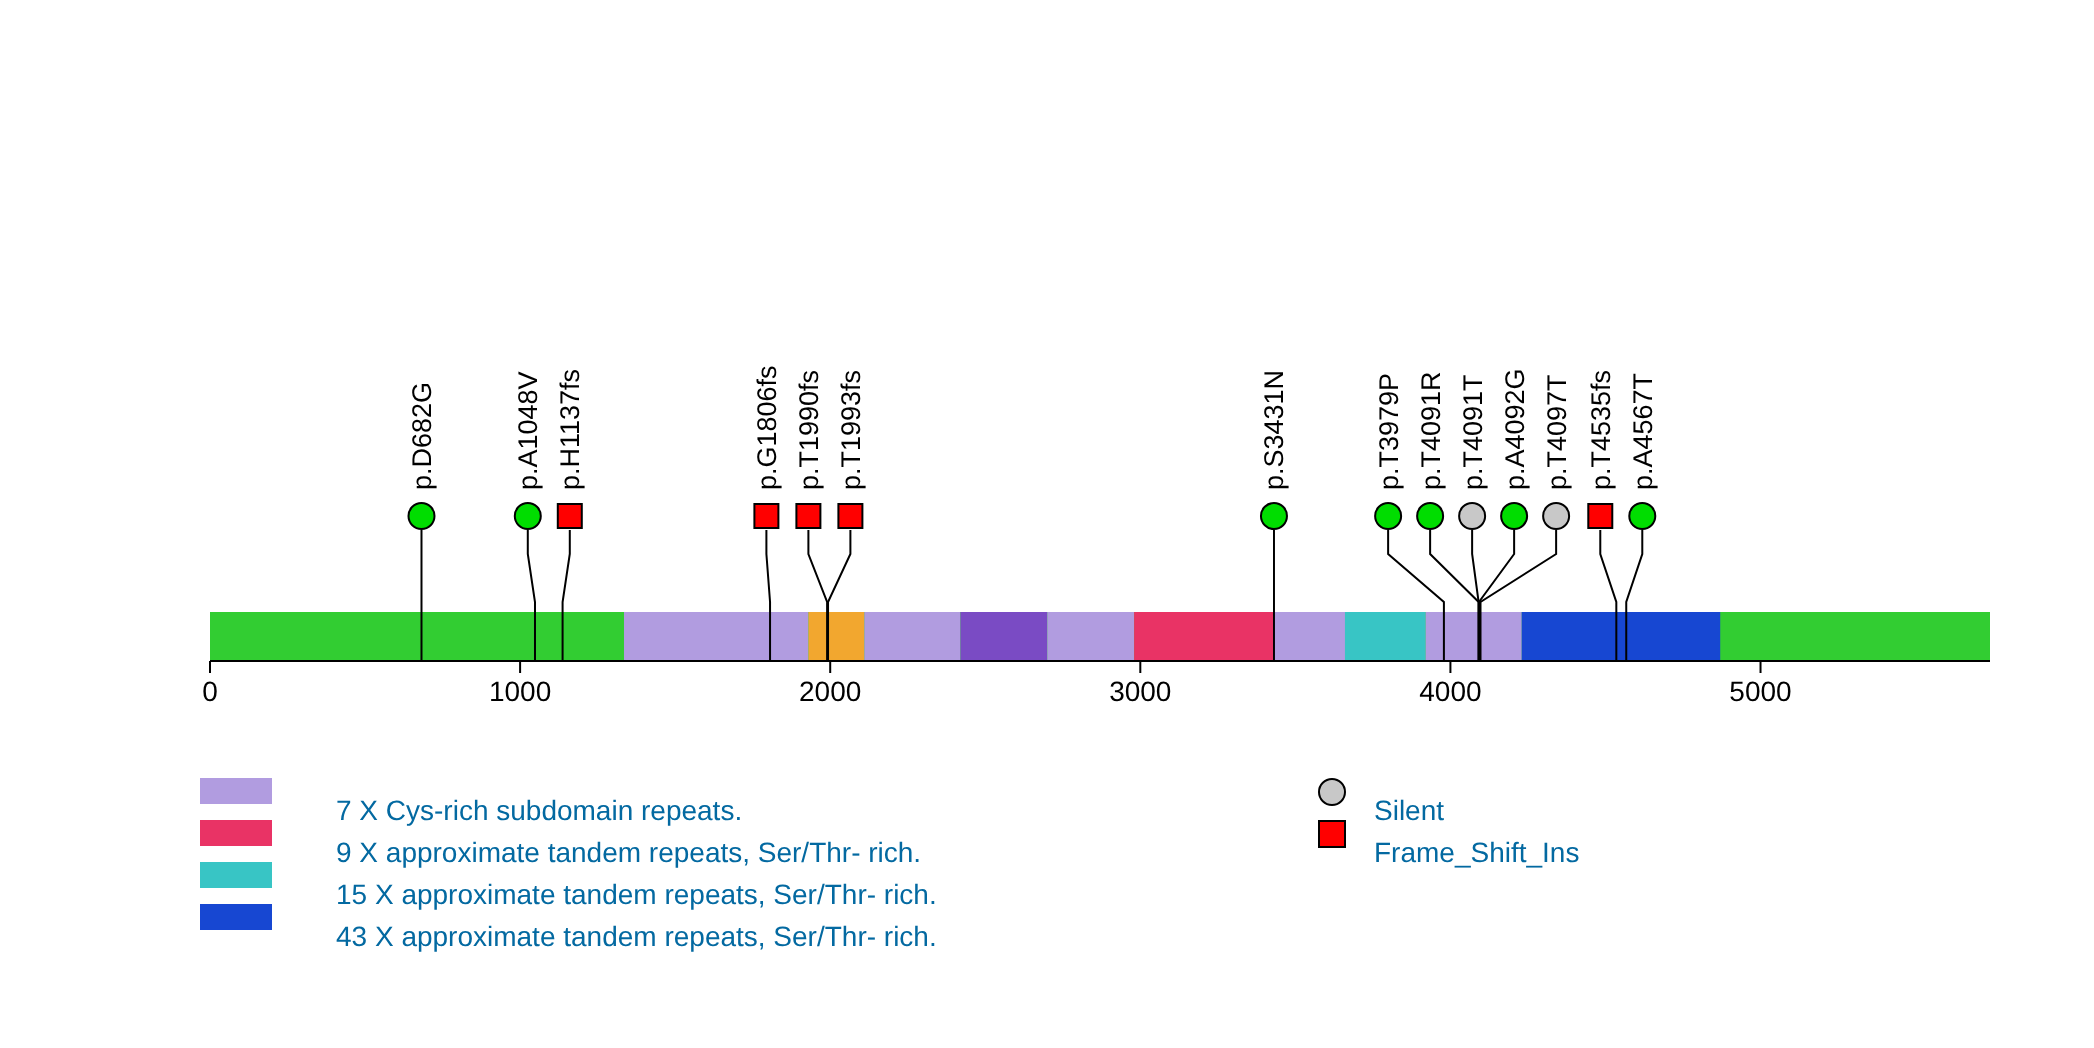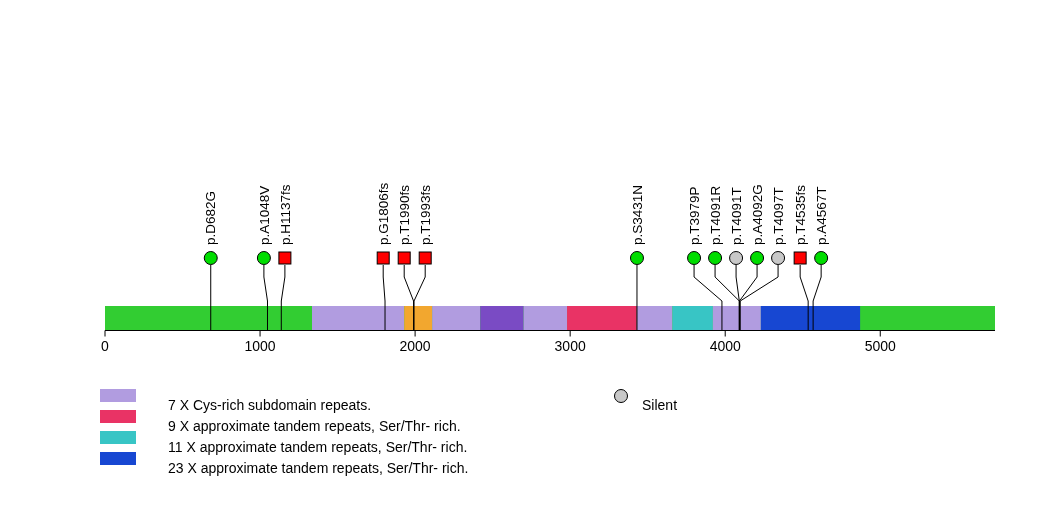--- a/index.html
+++ b/index.html
@@ -4,26 +4,26 @@
 <style>
   html,body { margin:0; padding:0; background:#ffffff; }
   #canvas {
     position:relative; width:1047px; height:524px; background:#ffffff;
     font-family:"Liberation Sans", sans-serif; overflow:hidden;
   }
   #plot { position:absolute; left:0; top:0; }
   svg text { font-family:"Liberation Sans", sans-serif; fill:#000; }
   .legend { position:absolute; }
   #legend-domains { left:100px; top:385px; }
-  #legend-mutations { left:614px; top:385px; }
+  #legend-mutations { left:659px; top:385px; }
   .lrow { display:flex; align-items:center; height:21px; }
   .swatch { display:inline-block; width:36px; height:13px; margin-right:32px; flex:0 0 auto; }
   .mkey { display:inline-block; width:12px; height:12px; margin-right:14px; border:1px solid #000; flex:0 0 auto; }
   .mkey.circle { border-radius:50%; }
-  .llabel { font-size:14px; color:#000000; white-space:nowrap;margin-top:18px; }
+  .llabel { font-size:14px; color:#0369a1; white-space:nowrap;margin-top:18px; }
 </style>
 </head>
 <body>
 
 <div id="canvas">
   <svg id="plot" width="1047" height="524">
       <rect x="105" y="306" width="890" height="24" fill="#32cd32"></rect>
       <rect x="311.9947735191638" y="306" width="92.25609756097555" height="24" fill="#b19ce0"></rect>
       <rect x="404.25087108013935" y="306" width="27.909407665505228" height="24" fill="#f2a72f"></rect>
       <rect x="432.1602787456446" y="306" width="48.066202090592355" height="24" fill="#b19ce0"></rect>
@@ -94,26 +94,30 @@
       <div class="lrow">
         <span class="swatch" style="background: rgb(177, 156, 224);"></span>
         <span class="llabel">7 X Cys-rich subdomain repeats.</span>
       </div>
       <div class="lrow">
         <span class="swatch" style="background: rgb(233, 51, 101);"></span>
         <span class="llabel">9 X approximate tandem repeats, Ser/Thr- rich.</span>
       </div>
       <div class="lrow">
         <span class="swatch" style="background: rgb(56, 197, 197);"></span>
-        <span class="llabel">11 X approximate tandem repeats, Ser/Thr- rich.</span>
+        <span class="llabel">15 X approximate tandem repeats, Ser/Thr- rich.</span>
       </div>
       <div class="lrow">
         <span class="swatch" style="background: rgb(23, 71, 210);"></span>
-        <span class="llabel">23 X approximate tandem repeats, Ser/Thr- rich.</span>
+        <span class="llabel">43 X approximate tandem repeats, Ser/Thr- rich.</span>
       </div>
     </div>
   <div id="legend-mutations" class="legend">
       <div class="lrow">
         <span class="mkey circle" style="background: rgb(200, 200, 200);"></span>
         <span class="llabel">Silent</span>
       </div>
+      <div class="lrow">
+        <span class="mkey" style="background: rgb(255, 0, 0);"></span>
+        <span class="llabel">Frame_Shift_Ins</span>
+      </div>
     </div>
 </div>
 
 </body></html>

